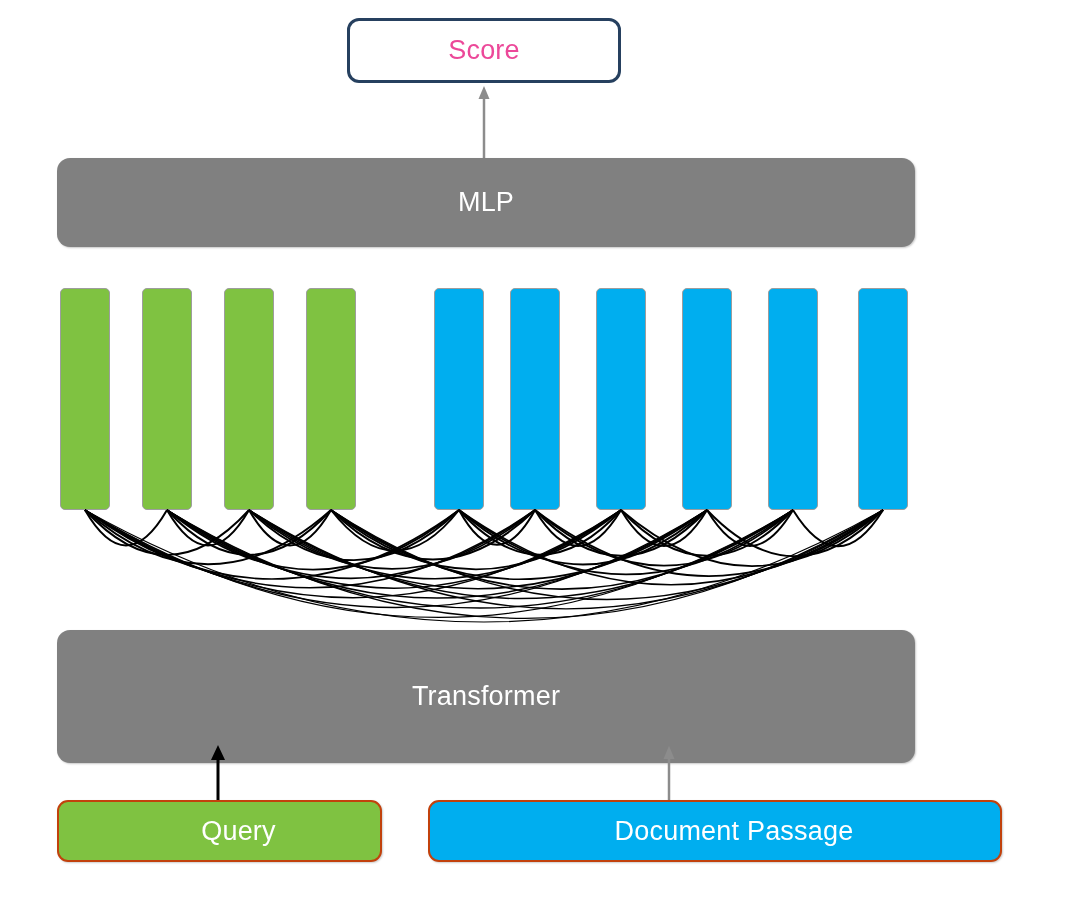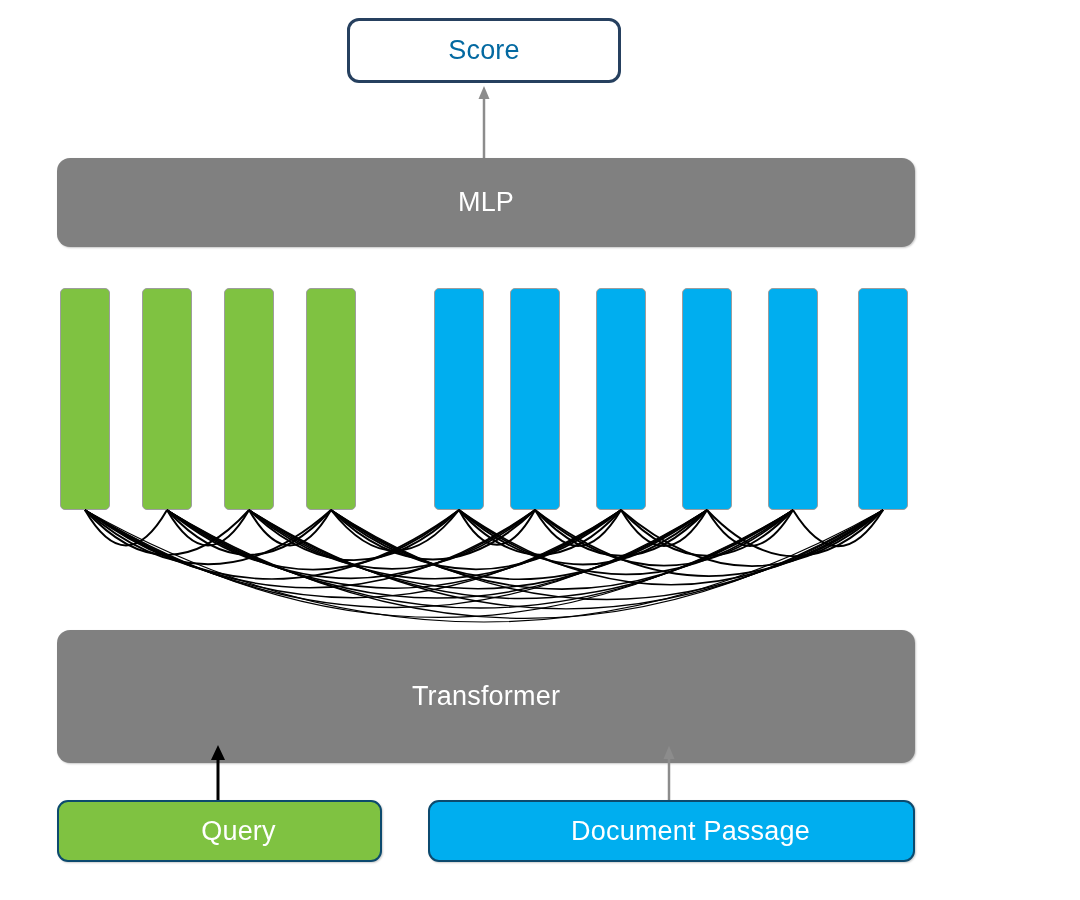--- a/index.html
+++ b/index.html
@@ -25,21 +25,21 @@
     top: 18px;
     width: 274px;
     height: 65px;
     box-sizing: border-box;
     background: #ffffff;
     border: 3px solid #26405f;
     border-radius: 12px;
     display: flex;
     align-items: center;
     justify-content: center;
-    color: #0369a1;
+    color: #ec4899;
     font-size: 27px;
     letter-spacing: 0.2px;
   }
 
   
   .gray-box {
     position: absolute;
     box-sizing: border-box;
     background: #808080;
     border-radius: 13px;
@@ -86,39 +86,39 @@
     height: 900px;
     pointer-events: none;
   }
 
   
   .input-box {
     position: absolute;
     box-sizing: border-box;
     top: 800px;
     height: 62px;
-    border: 2px solid #0c4a6e;
+    border: 2px solid #c2410c;
     border-radius: 11px;
     display: flex;
     align-items: center;
     justify-content: center;
     color: #ffffff;
     font-size: 27px;
     letter-spacing: 0.2px;
     box-shadow: 1px 1px 2px rgba(0,0,0,0.2);
     padding-left: 38px;
   }
   .query-box {
     left: 57px;
     width: 325px;
     background: #7FC241;
   }
   .passage-box {
     left: 428px;
-    width: 487px;
+    width: 574px;
     background: #00AEEF;
   }
 
   
   .arrow-layer {
     position: absolute;
     left: 0;
     top: 0;
     width: 1080px;
     height: 900px;

